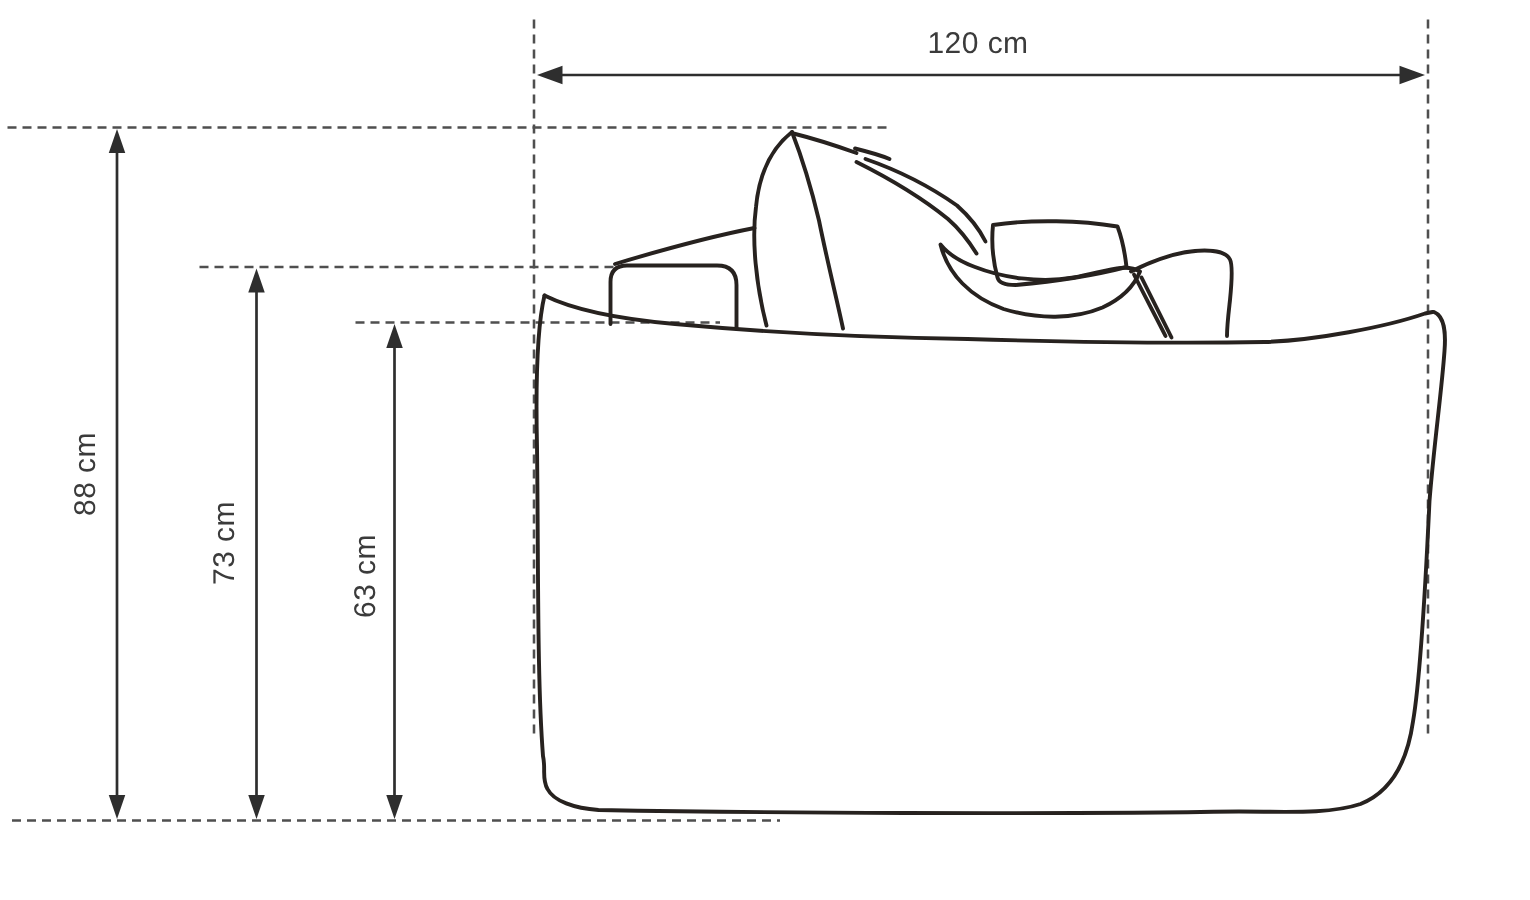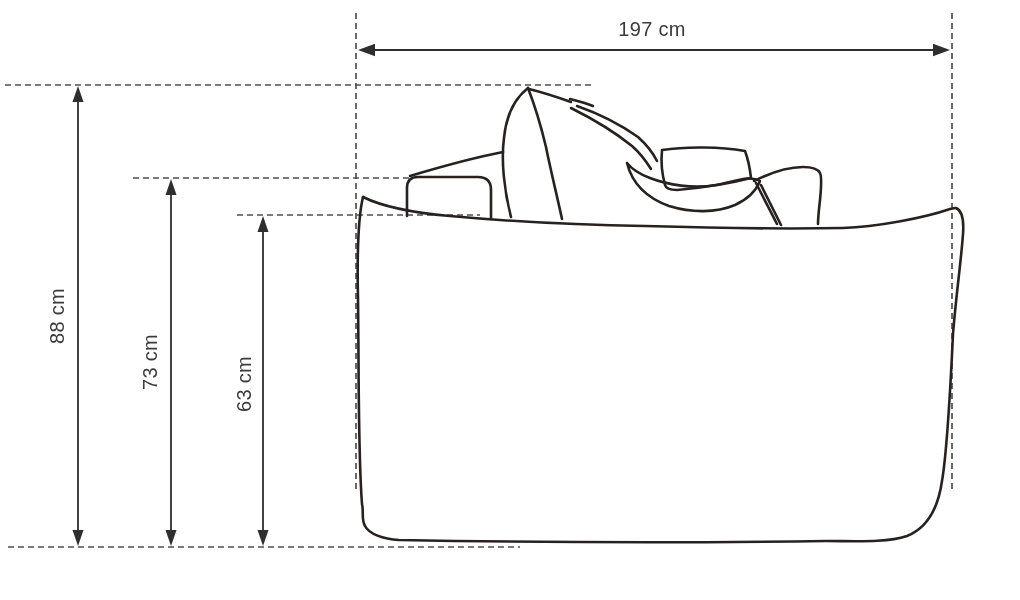--- a/index.html
+++ b/index.html
@@ -119,21 +119,21 @@
       <path d="M 627,163 C 632,183 647,198 669,206 C 692,213 716,213 735,205 C 748,199 756,191 760,181 C 750,175 737,181 716,185 C 693,189 668,185 650,178 C 639,174 631,168 627,163 Z"></path>
 
       <path d="M 662,150 C 688,146 721,147 745,151 C 748,159 750,169 751,178 C 728,184 699,188 677,190 C 671,190 666,189 665,185 C 662,174 661,160 662,150 Z"></path>
 
       <path d="M 756,183 C 763,197 771,212 777,224"></path>
       <path d="M 761,185 C 768,199 775,213 781,225"></path>
       <path d="M 754,181 C 772,172 790,167 803,167 C 812,167 818,169 820,173 C 822,177 821,190 820,200 C 819,209 818,217 818,224"></path>
     </g>
   </svg>
 
-  <div class="dim-label horizontal" style="left:602px; top:17px;">197 cm</div>
+  <div class="dim-label horizontal" style="left:602px; top:17px;">120 cm</div>
 
   <div class="dim-label vertical" style="left:17px; top:304px;">88 cm</div>
 
   <div class="dim-label vertical" style="left:110px; top:350px;">73 cm</div>
 
   <div class="dim-label vertical" style="left:204px; top:372px;">63 cm</div>
 
 </div>
 
 </body></html>

